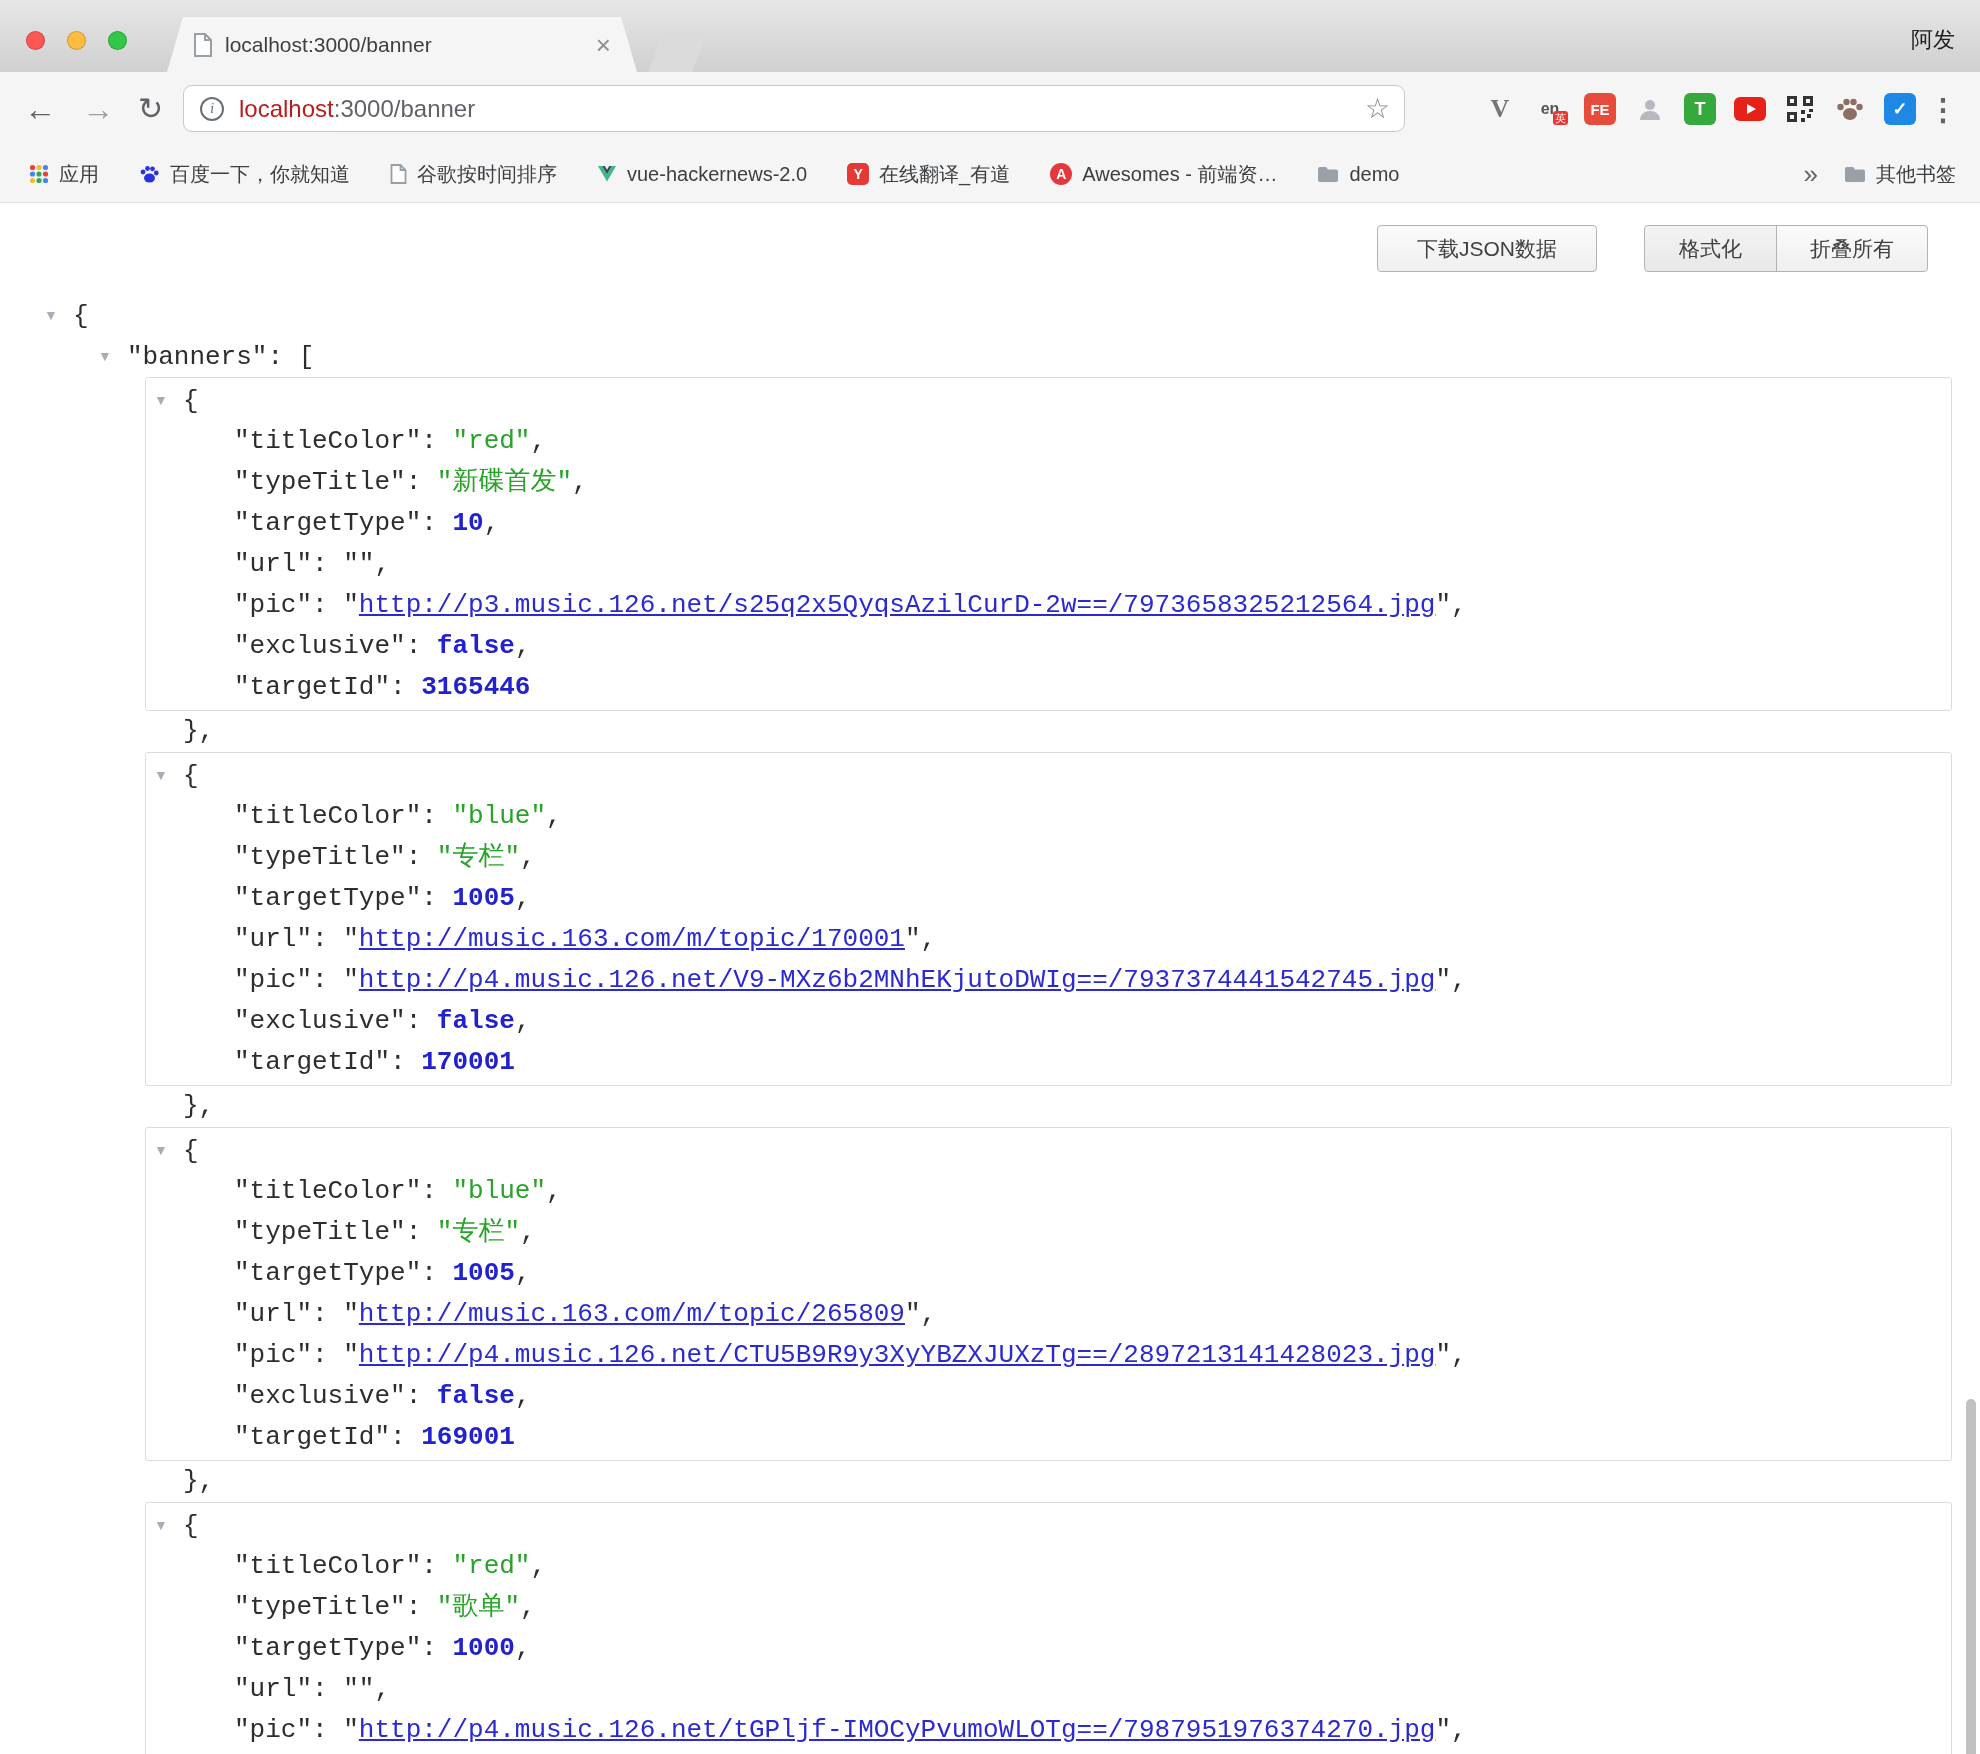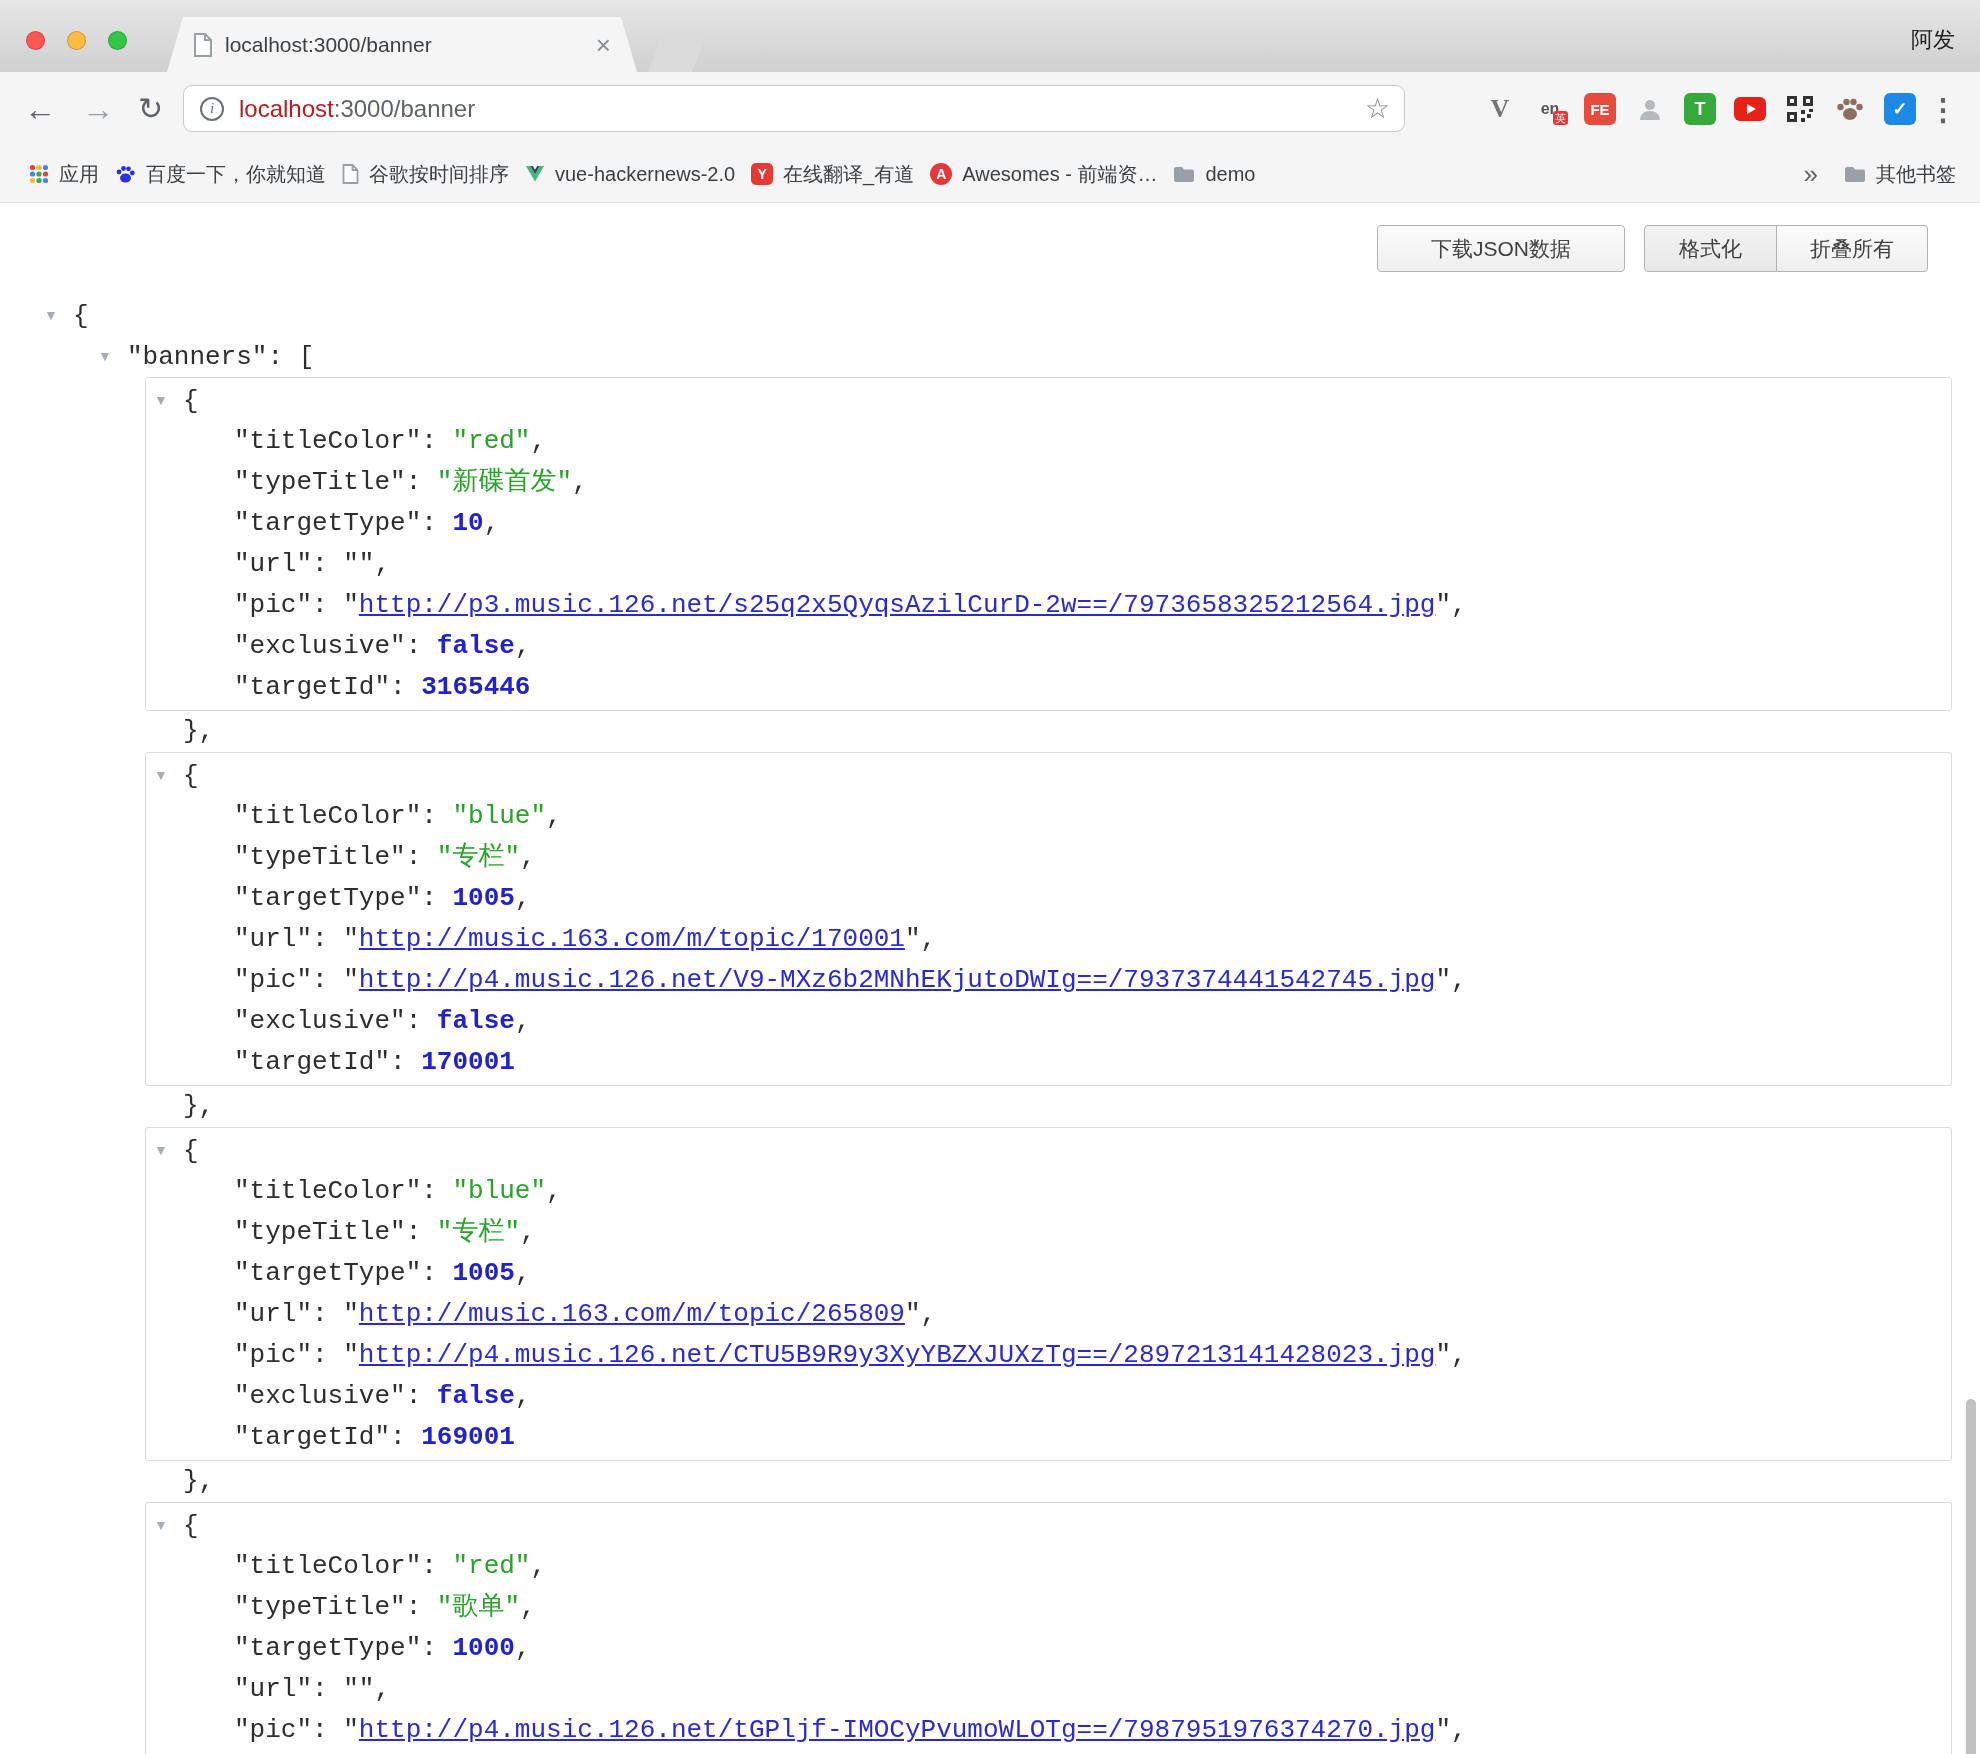--- a/index.html
+++ b/index.html
@@ -56,37 +56,37 @@
     position:absolute;right:-2px;bottom:0;background:#e53935;color:#fff;font-size:11px;
     padding:1px 2px;border-radius:3px;line-height:1.1;
   }
   .ext-fe{background:#e64c3c;color:#fff;font-size:15px;font-weight:bold;}
   .ext-green{background:#36a93c;color:#fff;font-size:18px;font-weight:bold;}
   .ext-blue{background:#1e88e5;color:#fff;font-size:18px;font-weight:bold;}
   .menu{position:absolute;right:22px;top:50%;transform:translateY(-50%);font-size:30px;color:#5f6368;font-weight:bold;}
   
   .bookmarks{
     position:relative;height:57px;background:#f5f5f6;border-bottom:1px solid #e2e2e2;box-sizing:border-box;
-    display:flex;align-items:center;padding:0 24px 0 29px;gap:16px;
+    display:flex;align-items:center;padding:0 24px 0 29px;gap:40px;
   }
   .bm{display:flex;align-items:center;gap:10px;white-space:nowrap;}
   .bm-label{font-size:20px;color:#3c4043;}
   .bm-ico{display:flex;align-items:center;justify-content:center;flex:none;}
   .bm-ico.youdao{width:22px;height:22px;background:#e53935;border-radius:5px;color:#fff;font-size:14px;font-weight:bold;}
   .bm-ico.awesomes{width:22px;height:22px;background:#e4393c;border-radius:50%;color:#fff;font-size:14px;font-weight:bold;}
   .bm-right{margin-left:auto;display:flex;align-items:center;gap:26px;}
   .chevron{font-size:26px;color:#5f6368;line-height:1;}
   
   .pagebody{position:absolute;top:203px;left:0;right:0;bottom:0;background:#fff;}
   .btn{
     font-family:"Liberation Sans",sans-serif;font-size:21px;color:#404040;
     background:linear-gradient(#fbfbfb,#efefef);border:1px solid #b3b3b3;border-radius:4px;
     height:47px;box-sizing:border-box;padding:0;
   }
-  .btn.download{position:absolute;top:22px;left:1377px;width:248px;}
+  .btn.download{position:absolute;top:22px;left:1377px;width:220px;}
   .seg{position:absolute;top:22px;left:1644px;display:flex;}
   .seg .btn{border-radius:0;}
   .seg .seg-l{width:133px;border-radius:4px 0 0 4px;background:linear-gradient(#f3f3f3,#e8e8e8);}
   .seg .seg-r{width:152px;border-radius:0 4px 4px 0;margin-left:-1px;}
   
   .json{
     position:absolute;top:92px;left:0;right:0;
     font-family:"Liberation Mono","DejaVu Sans Mono",monospace;font-size:26px;color:#2d2d2d;
   }
   .jline{height:41px;line-height:41px;white-space:nowrap;}

